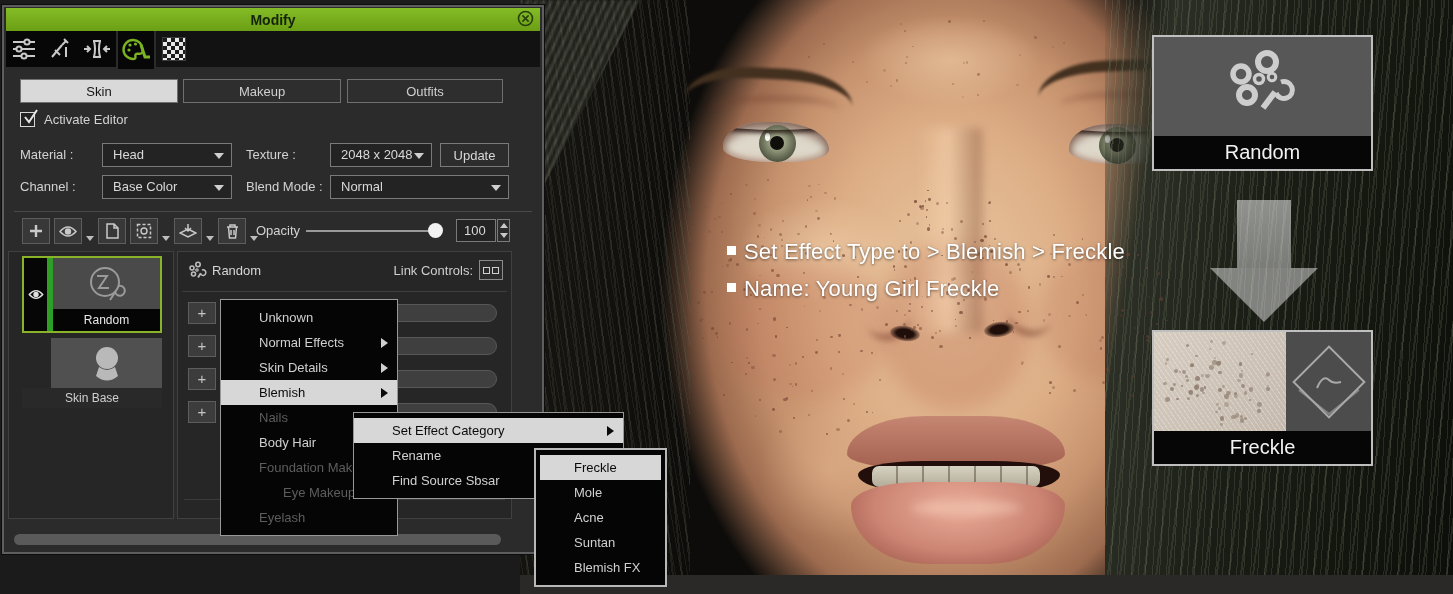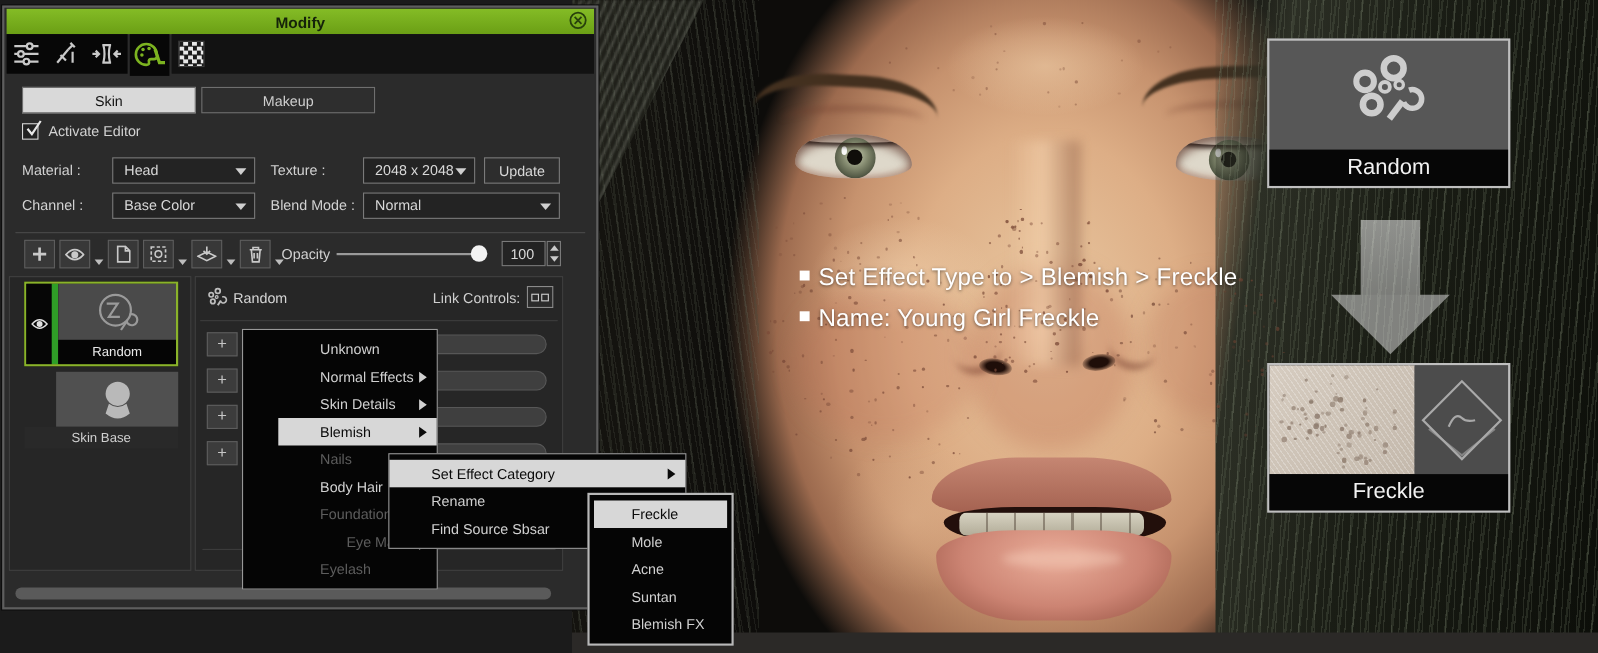--- a/index.html
+++ b/index.html
@@ -657,20 +657,23 @@
     <div class="tool-strip strip-c">
       <div class="checker"></div>
     </div>
 
     <div class="tab-btn active" style="left:16px;width:158px;">
         <span>Skin</span>
       </div>
     <div class="tab-btn" style="left:179px;width:158px;">
         <span>Makeup</span>
       </div>
+    <div class="tab-btn" style="left:343px;width:156px;">
+        <span>Outfits</span>
+      </div>
 
     <div class="chk-row">
       <div class="chk-box">
         <svg width="18" height="18" viewBox="0 0 18 18">
             <path d="M3 9 l4 5 L15 2" stroke="#e8e8e8" stroke-width="2" fill="none"></path>
           </svg>
       </div>
       <span class="lbl">Activate Editor</span>
     </div>
 
@@ -828,21 +831,21 @@
             <div class="fx-plus">+</div>
             <div class="fx-track"></div>
           </div>
         </div>
       <div class="fx-footer"></div>
     </div>
 
     <div class="panel-scroll"></div>
   </div>
 
-  <div class="menu" id="menu-category" style="left:220px;top:299px;width:178px;z-index:50;padding-left:32px;">
+  <div class="menu" id="menu-category" style="left:220px;top:299px;width:178px;z-index:50;">
       <div class="menu-item" style="height: 25px; line-height: 25px;"><span>Unknown</span></div>
       <div class="menu-item" style="height: 25px; line-height: 25px;"><span>Normal Effects</span><span class="arr" style="top: 7.5px;"></span></div>
       <div class="menu-item" style="height: 25px; line-height: 25px;"><span>Skin Details</span><span class="arr" style="top: 7.5px;"></span></div>
       <div class="menu-item hl" style="height: 25px; line-height: 25px;"><span>Blemish</span><span class="arr" style="top: 7.5px;"></span></div>
       <div class="menu-item disabled" style="height: 25px; line-height: 25px;"><span>Nails</span></div>
       <div class="menu-item" style="height: 25px; line-height: 25px;"><span>Body Hair</span></div>
       <div class="menu-item disabled" style="height: 25px; line-height: 25px;"><span>Foundation Makeup</span></div>
       <div class="menu-item disabled" style="height: 25px; line-height: 25px; margin-left: 24px;"><span>Eye Makeup</span><span class="arr" style="top: 7.5px;"></span></div>
       <div class="menu-item disabled" style="height: 25px; line-height: 25px;"><span>Eyelash</span></div>
     </div>

